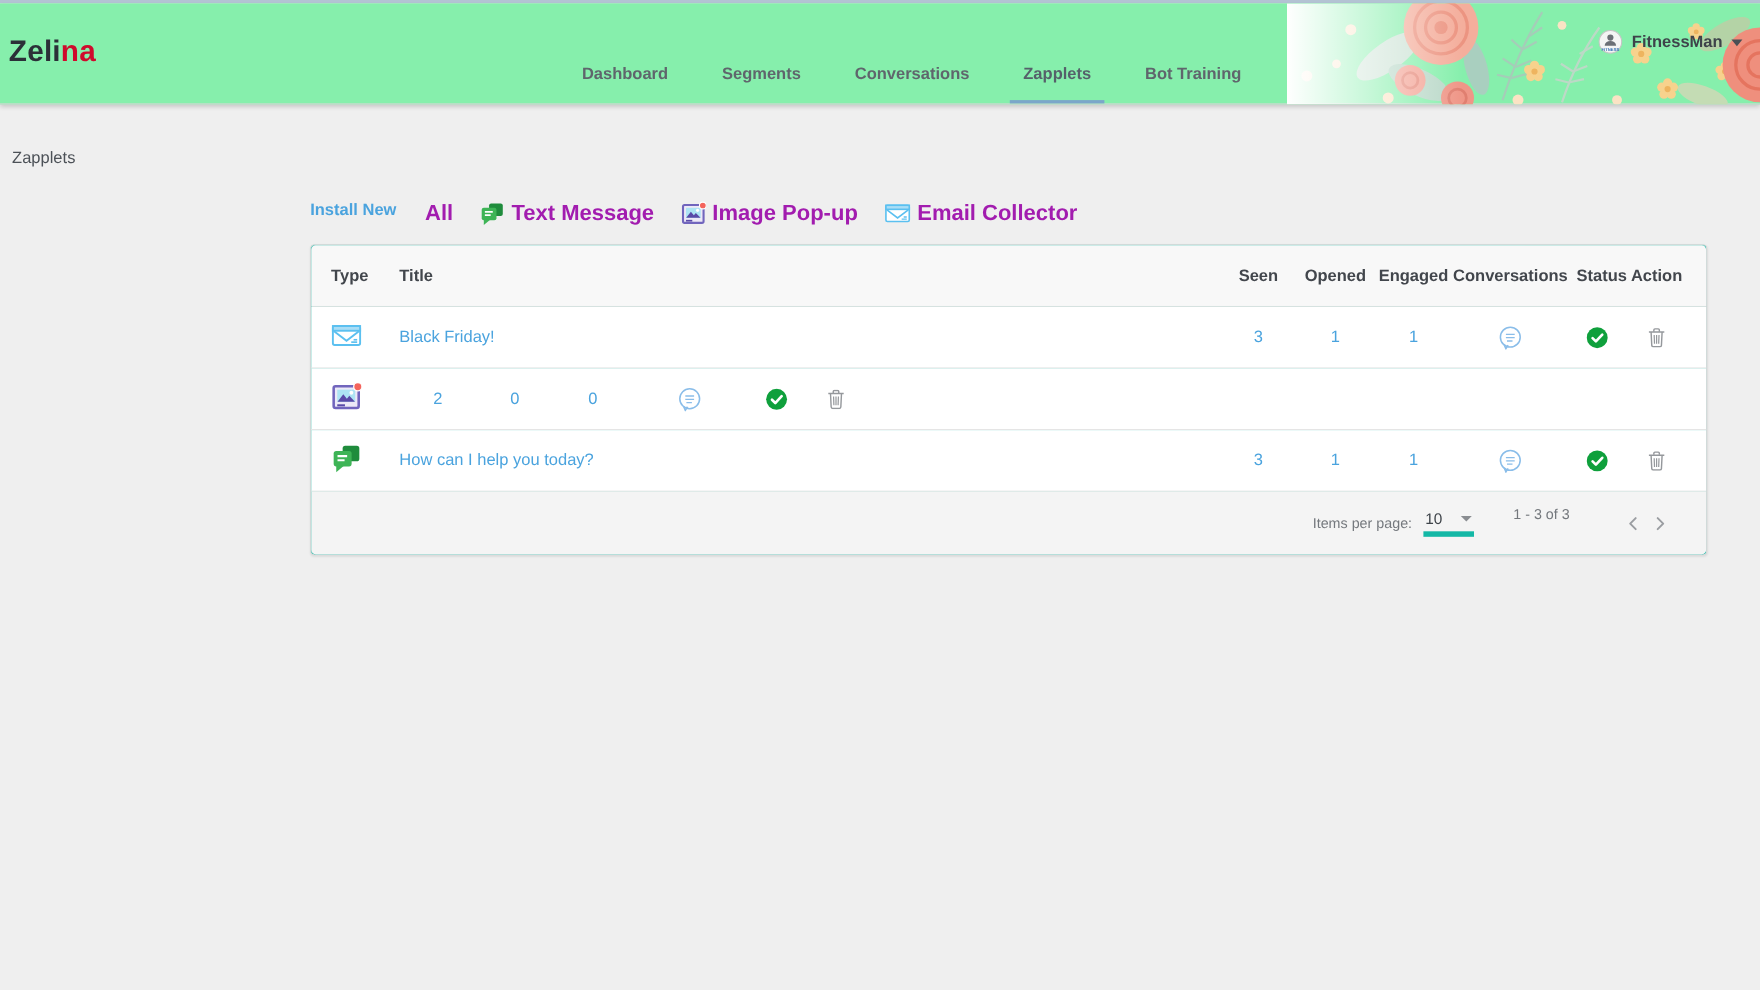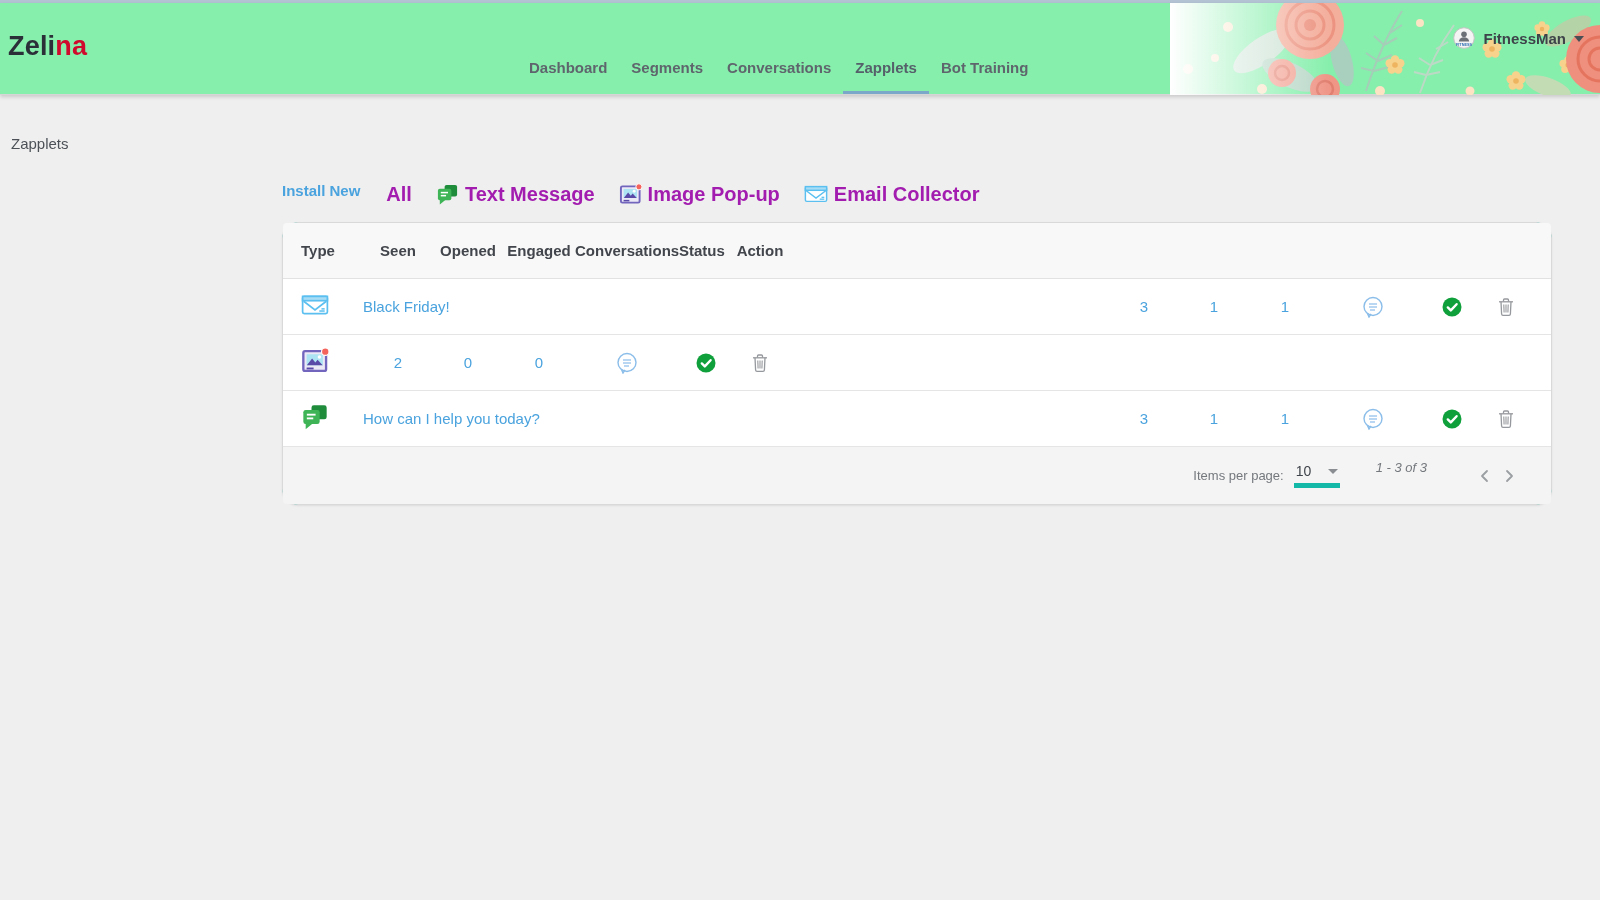--- a/index.html
+++ b/index.html
@@ -11,21 +11,21 @@
   .header {
     position:relative; height:92px; background:#86efac;
     border-bottom:1px solid #d6d6d6;
     box-shadow:0 2px 4px rgba(0,0,0,0.16);
     z-index:10;
   }
   .brand { position:absolute; left:8px; top:28px; font-size:27px; font-weight:700; letter-spacing:.2px; cursor:pointer; z-index:2; }
   .brand .b1 { color:#2b3038; }
   .brand .b2 { color:#cf0a2c; }
 
-  .nav { position:absolute; left:517px; bottom:0; height:50px; display:flex; align-items:stretch; z-index:2; }
+  .nav { position:absolute; left:517px; bottom:0; height:50px; display:flex; align-items:stretch; z-index:2;gap:25px; }
   .nav-item {
     display:flex; align-items:center; padding:0 12px; font-size:15px; font-weight:700;
     color:#5f656c; cursor:pointer; border-bottom:3px solid transparent;
   }
   .nav-item.active { border-bottom-color:#7ba7c9; color:#55606a; }
 
   .floral { position:absolute; right:0; top:0; width:430px; height:92px; overflow:hidden; pointer-events:none; z-index:0; }
   .user-chip { position:absolute; right:16px; top:24px; display:flex; align-items:center; gap:8px; cursor:pointer; z-index:3; }
   .user-name { font-size:15px; font-weight:700; color:#3e434a; }
   .user-caret { width:0; height:0; border-left:5px solid transparent; border-right:5px solid transparent; border-top:6px solid #4a4f55; margin-top:2px; }
@@ -34,46 +34,46 @@
   .page-title { position:absolute; left:11px; top:135px; font-size:15px; color:#4c5157; }
 
   .filter-bar { position:absolute; left:282px; top:182px; display:flex; height:24px; }
   .filter-link { font-size:15px; font-weight:700; color:#4aa3de; cursor:pointer; margin-right:26px; }
   .filter-item { display:flex; align-items:center; gap:6px; font-size:20px; font-weight:700; color:#a21caf; cursor:pointer; margin-right:24px; }
   .filter-item .ficon { display:flex; align-items:center; }
 
   
   .card {
     position:absolute; left:282px; top:222px; width:1270px;
-    background:#14b8a6; border:1px solid #d9d9d9; border-radius:16px;
+    background:#14b8a6; border:1px solid #d9d9d9; border-radius:4px;
     box-shadow:0 1px 2px rgba(0,0,0,0.08);
   }
   .trow { display:flex; align-items:center; padding:0 18px 0 0; }
   .thead { height:56px; background:#f8f8f8; border-bottom:1px solid #e2e2e2; border-radius:4px 4px 0 0; font-weight:700; color:#42464c; font-size:15px; }
   .tbody-row { height:56px; background:#ffffff; border-bottom:1px solid #e5e5e5; font-size:15px; }
   .tfoot { height:57px; background:#f4f4f4; border-radius:0 0 4px 4px; display:flex; align-items:center; justify-content:flex-end; padding-right:28px; font-size:13px; color:#74787d; }
 
   .col-type { width:80px; padding-left:18px; display:flex; align-items:center; }
   .col-title { flex:1; display:flex; align-items:center; }
   .col-seen, .col-opened { width:70px; text-align:center; }
   .col-engaged { width:72px; text-align:center; }
   .col-conv { width:104px; text-align:center; display:flex; justify-content:center; align-items:center; }
-  .col-status { width:54px; text-align:left; display:flex; justify-content:center; align-items:center; }
+  .col-status { width:54px; text-align:right; display:flex; justify-content:center; align-items:center; }
   .col-action { width:54px; text-align:center; display:flex; justify-content:center; align-items:center; }
   .thead .col-conv, .thead .col-status, .thead .col-action { display:block; }
 
   .row-link { color:#4aa3de; text-decoration:none; cursor:pointer; }
   .num-link { color:#4aa3de; cursor:pointer; }
   .icon-btn { cursor:pointer; display:inline-flex; align-items:center; }
 
   
   .pg-label { margin-right:10px; }
   .pg-select { display:inline-flex; align-items:center; justify-content:space-between; width:46px; border-bottom:5px solid #14b8a6; padding:0 2px 4px 2px; cursor:pointer; color:#3f444a; font-size:14px; }
   .pg-select-caret { width:0; height:0; border-left:5px solid transparent; border-right:5px solid transparent; border-top:5px solid #8a8d91; }
-  .pg-range { margin:0 44px 17px 36px;font-style:italic; }
+  .pg-range { margin:0 44px 17px 36px; }
   .pg-chevron { cursor:pointer; padding:4px 8px; display:inline-flex; align-items:center; }
 </style>
 </head>
 <body>
 
 <svg width="0" height="0" style="position:absolute">
   <defs>
     <g id="ico-text-message">
       <rect x="9" y="2" width="13" height="12" rx="2" fill="#1f8c3c"></rect>
       <rect x="2" y="6" width="14" height="12" rx="2" fill="#3eb456"></rect>
@@ -236,20 +236,21 @@
         </svg>
       </span>
     <span>Email Collector</span>
   </span>
 </div>
 
 <div class="card">
 
   <div class="trow thead">
     <div class="col-type">Type</div>
+    <div class="col-title">Title</div>
     <div class="col-seen">Seen</div>
     <div class="col-opened">Opened</div>
     <div class="col-engaged">Engaged</div>
     <div class="col-conv">Conversations</div>
     <div class="col-status">Status</div>
     <div class="col-action">Action</div>
   </div>
 
   <div class="trow tbody-row">
     <div class="col-type">

